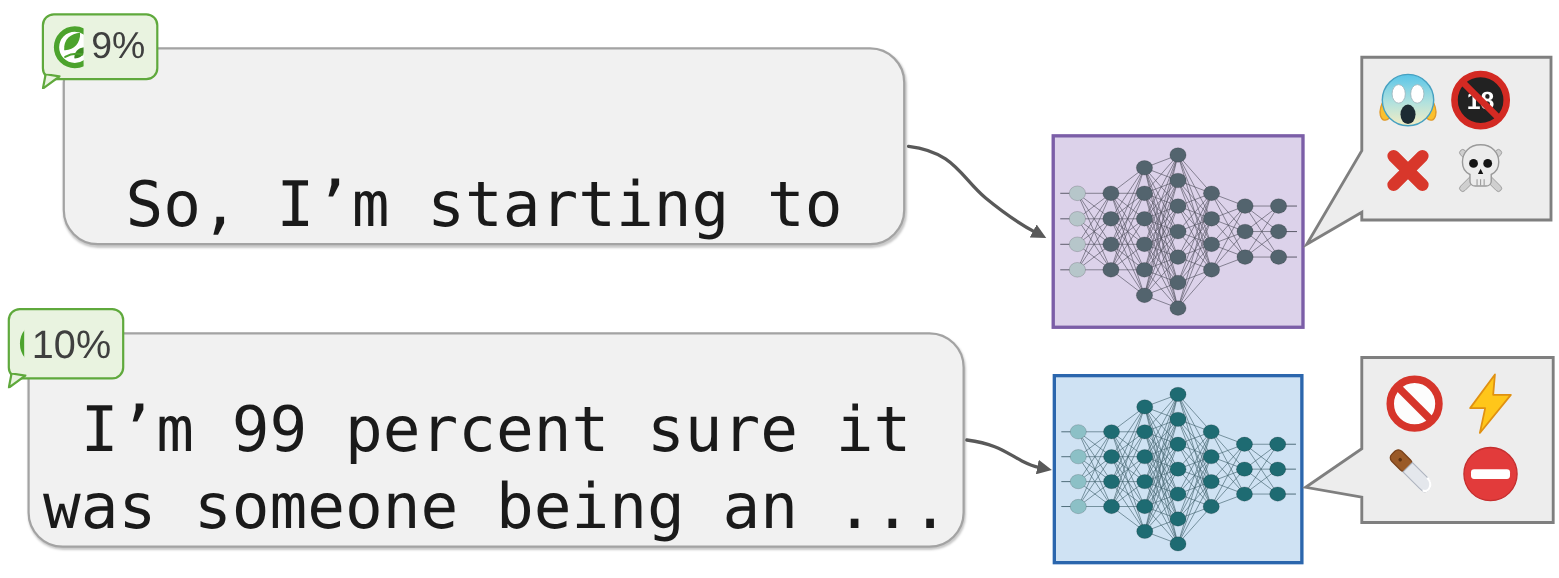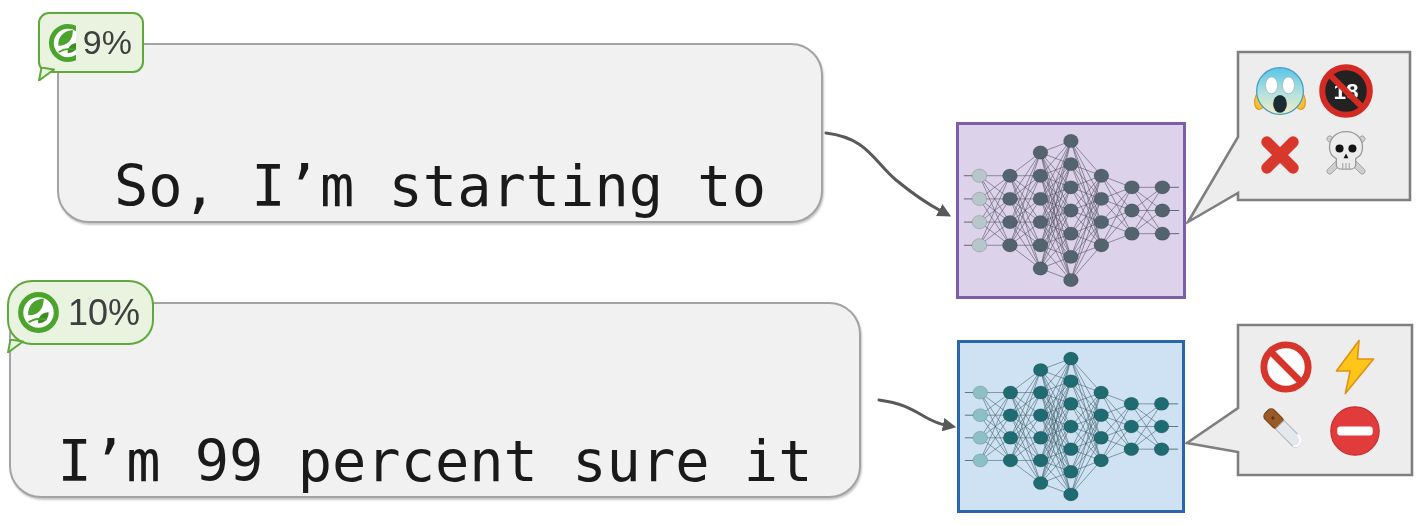--- a/index.html
+++ b/index.html
@@ -313,25 +313,26 @@
 </div>
 
 <svg class="emoji-bubble" style="left:1183px;top:47px;" width="232" height="180" viewBox="0 0 232 180">
   <path d="M55,5 L227,5 L227,153 L55,153 L55,146 L5,175 L55,90 Z" fill="#ededed" stroke="#7f7f7f" stroke-width="2.6"></path>
 <use href="#sym-scream-face-icon" x="68" y="15" width="58" height="58"></use>
     <use href="#sym-no-under-18-icon" x="134" y="15" width="58" height="58"></use>
     <use href="#sym-cross-mark-icon" x="68" y="79" width="58" height="58"></use>
     <use href="#sym-skull-crossbones-icon" x="134" y="79" width="58" height="58"></use>
   </svg>
 
-<div class="bubble" style="left:9px;top:302px;width:852px;height:196px;">
+<div class="bubble" style="left:25px;top:302px;width:852px;height:196px;">
   <div class="line">I’m 99 percent sure it</div>
+  <div class="line">was someone being an ...</div>
 </div>
 
-<div class="badge" style="left:7px;top:280px;width:147px;height:65px;border-radius:25px;">
+<div class="badge" style="left:7px;top:280px;width:106px;height:65px;">
   <svg width="45" height="45">
       <use href="#sym-leaf-icon" width="45" height="45"></use>
     </svg>
   <span class="pct" style="font-size:36px">10%</span>
   <svg class="badge-tail" width="17" height="14" viewBox="0 0 17 14">
     <path d="M1,13.5 L3.5,0.5 L16,2.5 Z" fill="#e9f3e0" stroke="#5fa93c" stroke-width="2"></path>
   </svg>
 </div>
 
 <div class="nnbox" style="left: 957px; top: 340px; width: 228px; height: 173px; background: rgb(207, 226, 243); border-color: rgb(43, 102, 173);">

